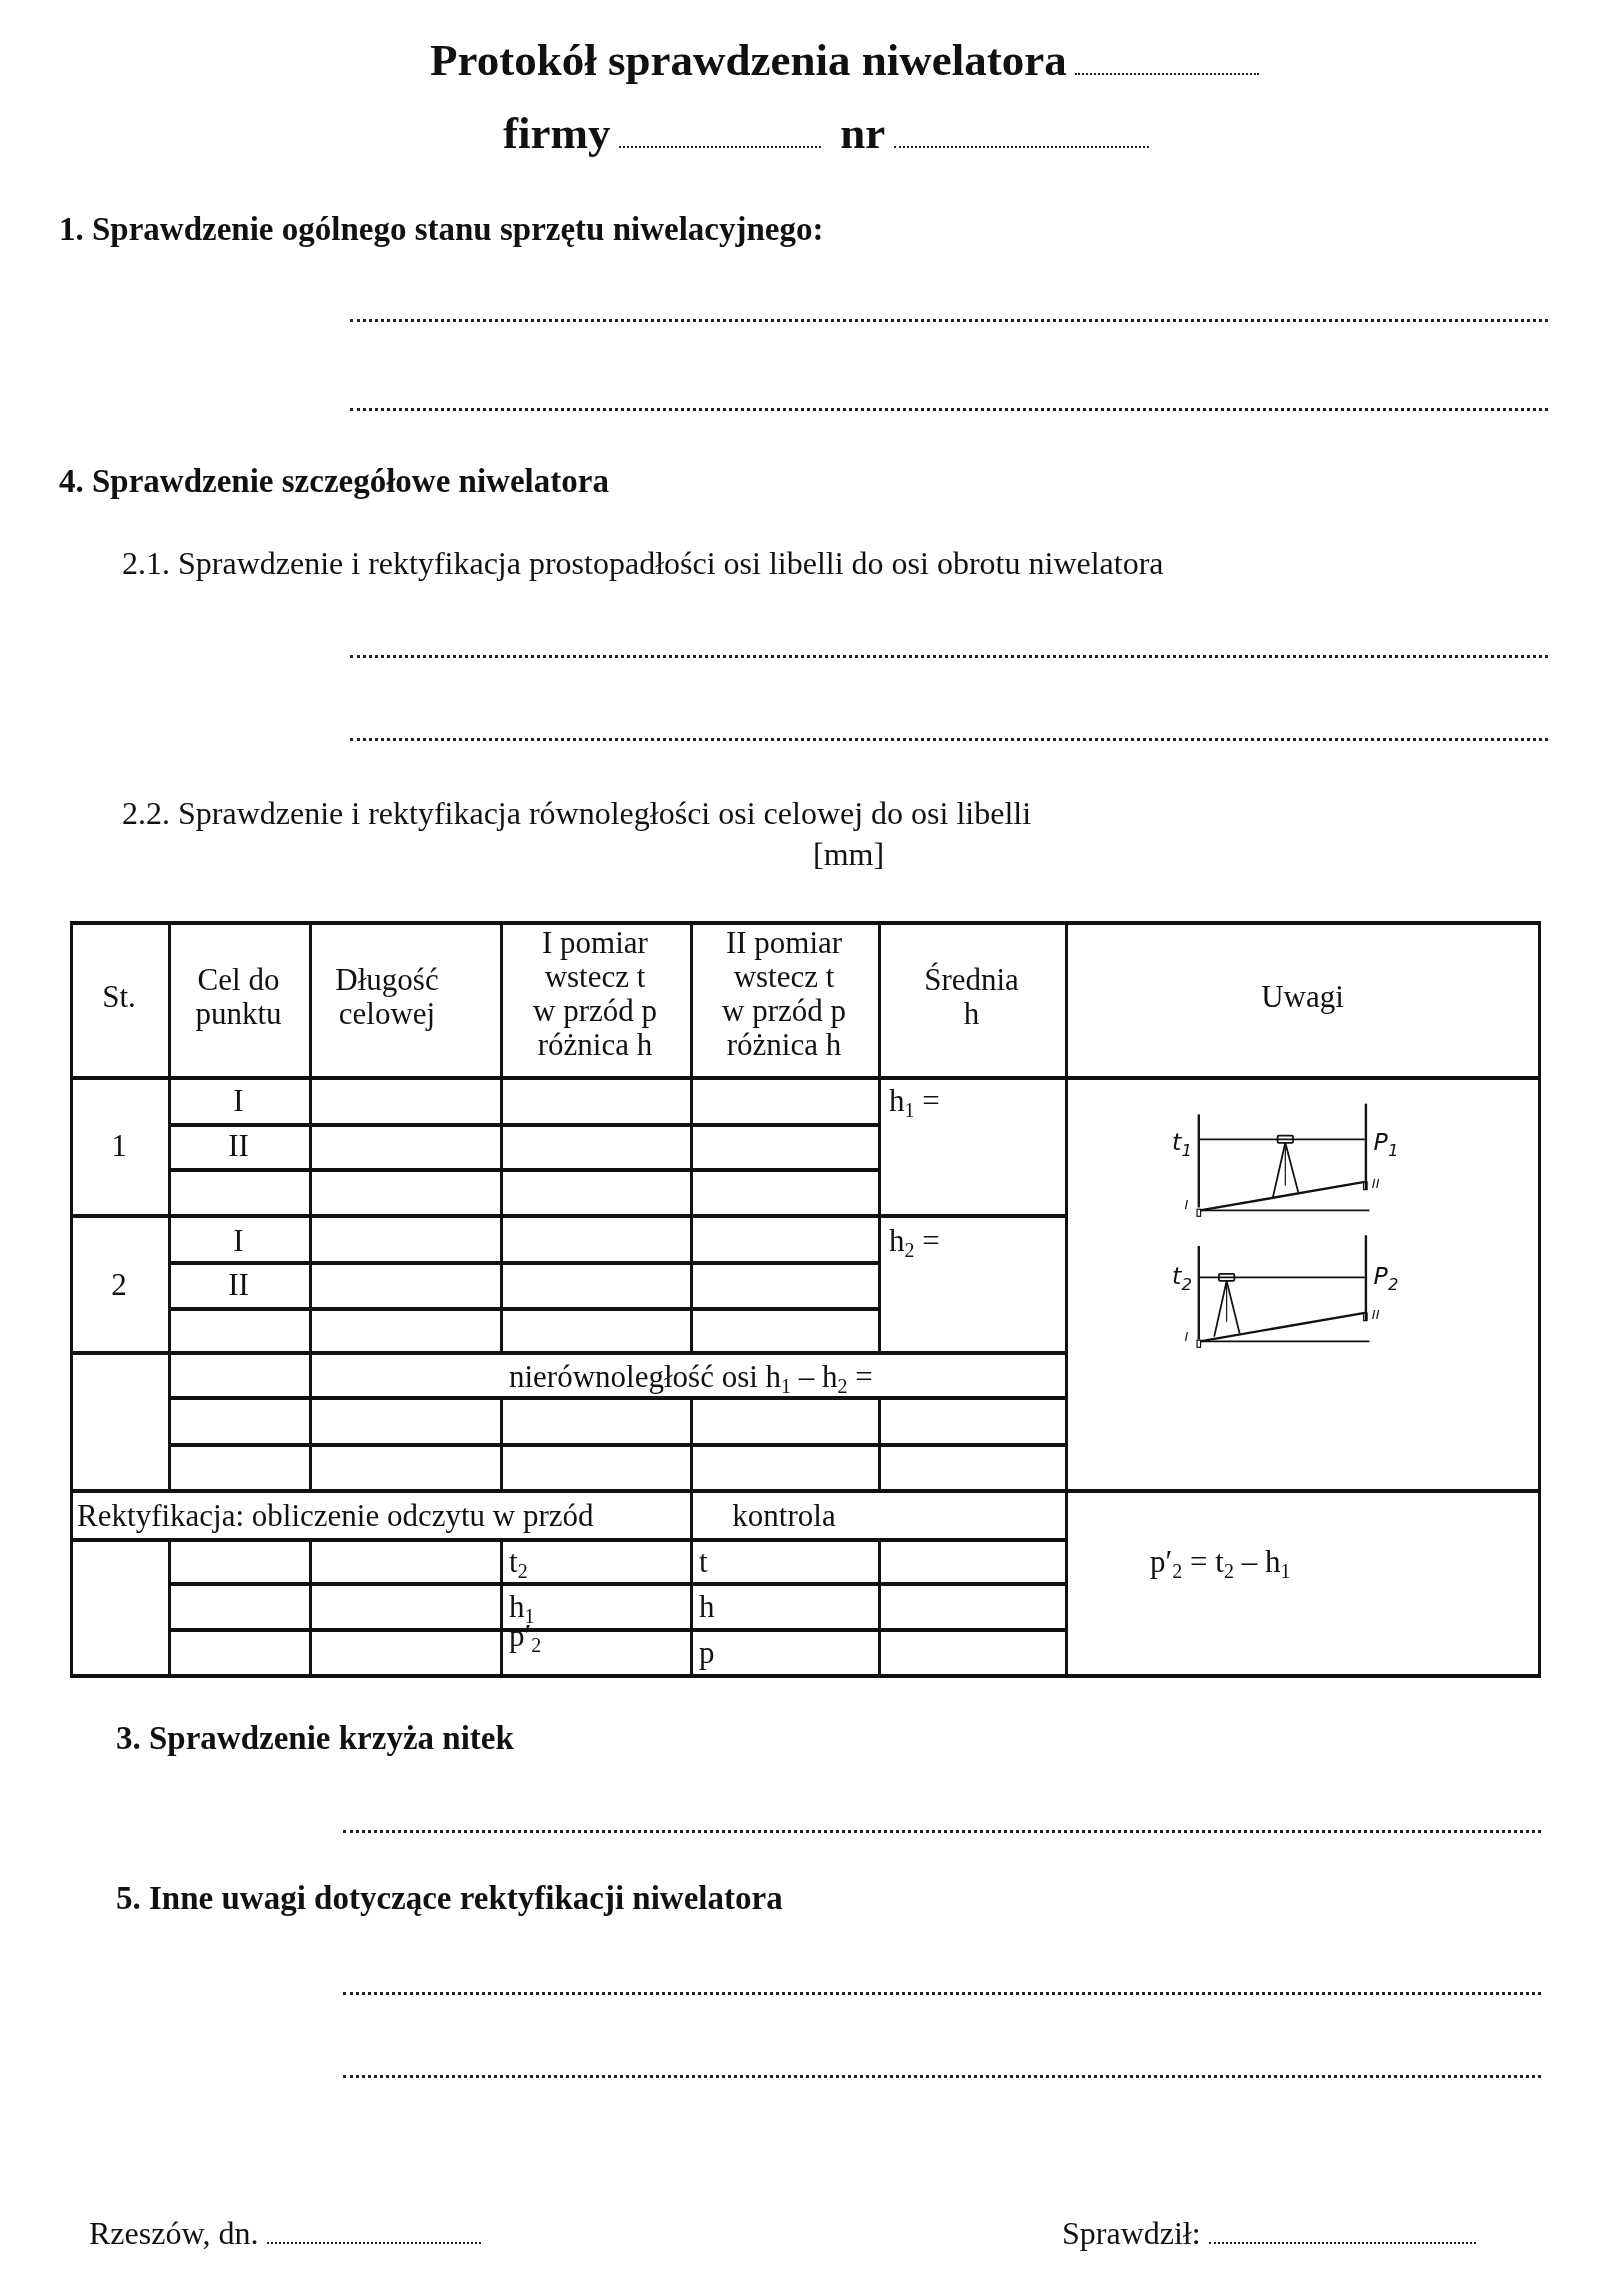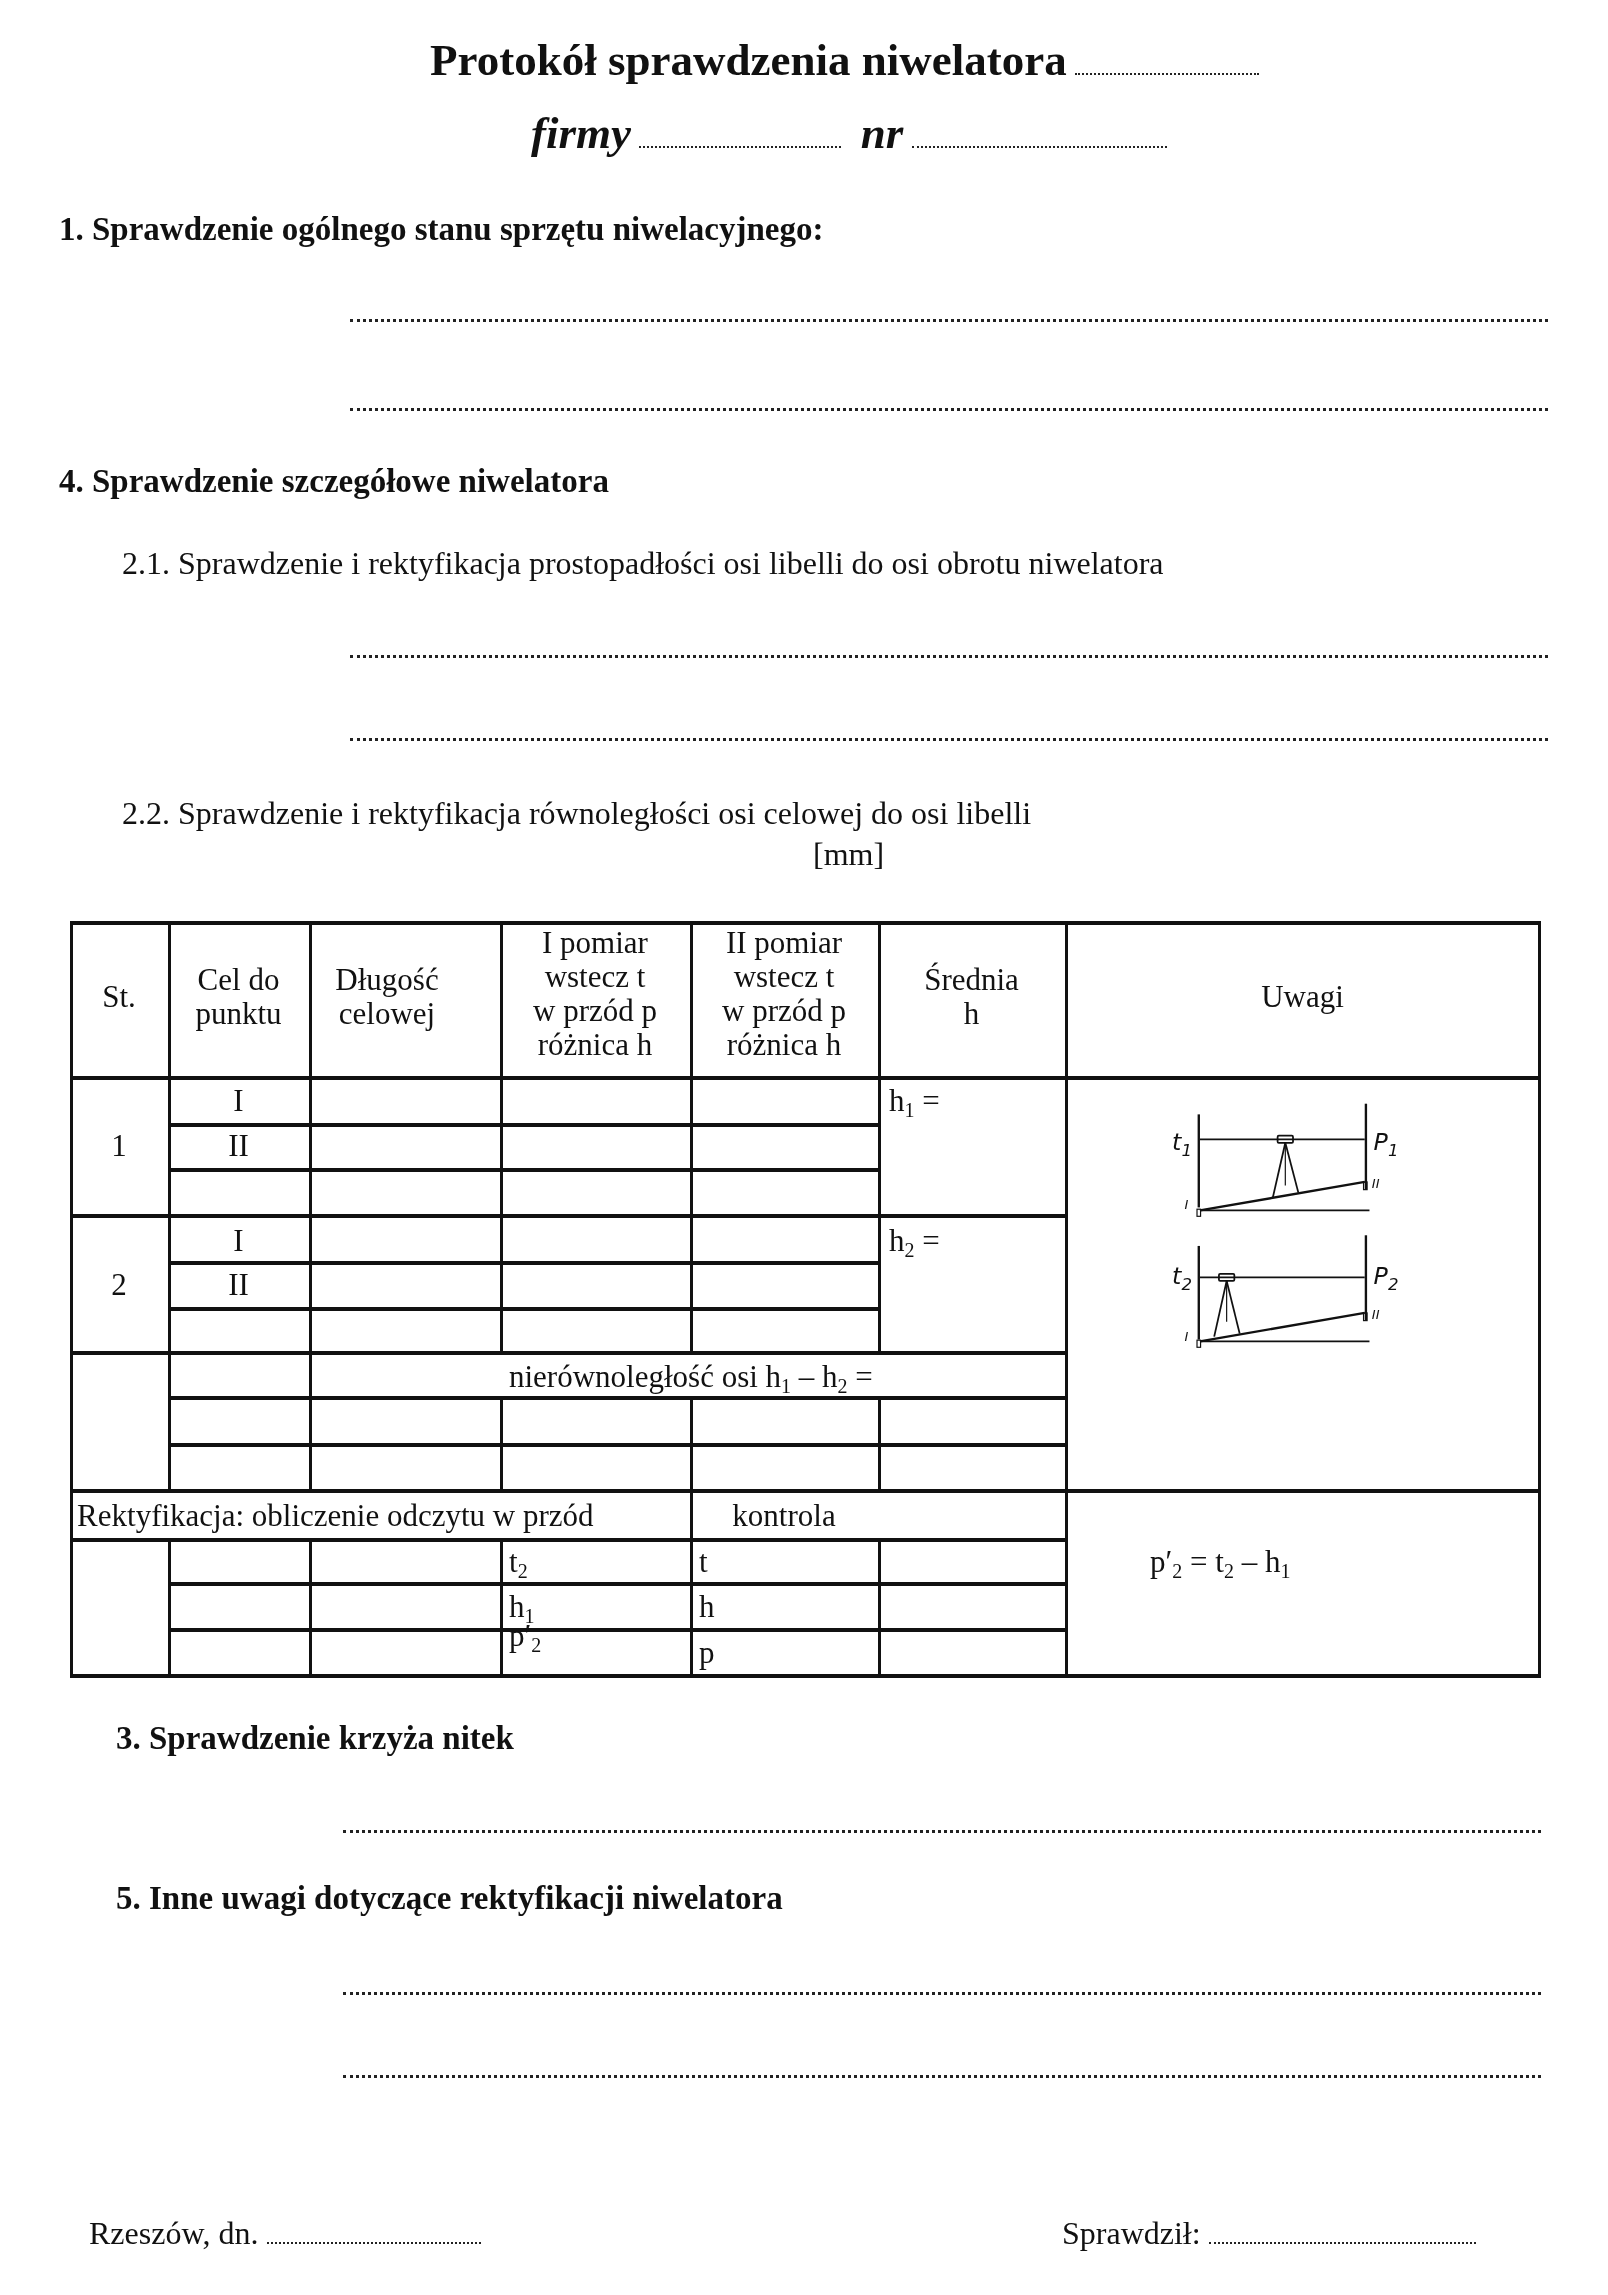--- a/index.html
+++ b/index.html
@@ -20,21 +20,21 @@
   .cl{position:absolute;font-size:31px;line-height:34px;white-space:nowrap;}
   sub{font-size:20px;vertical-align:-6px;}
   .diagram{position:absolute;}
 </style>
 </head>
 <body>
 
 <div class="abs title" style="left:430px;top:34px;">
   <span>Protokół sprawdzenia niwelatora</span><span class="inline-dots" style="width:184px;"></span>
 </div>
-<div class="abs title" style="left:531px;top:107px;font-style:italic;">
+<div class="abs title" style="left:503px;top:107px;">
   <span>firmy</span><span class="inline-dots" style="width:202px;"></span>
   <span style="margin-left:8.3px;">nr</span><span class="inline-dots" style="width:255px;"></span>
 </div>
 
 <div class="abs h1" style="left:59px;top:211px;">1. Sprawdzenie ogólnego stanu sprzętu niwelacyjnego:</div>
 <div class="dots" style="left:350px;top:319px;width:1198px;"></div>
 <div class="dots" style="left:350px;top:408px;width:1198px;"></div>
 
 <div class="abs h1" style="left:59px;top:463px;">4. Sprawdzenie szczegółowe niwelatora</div>
 <div class="abs txt" style="left:122px;top:545px;text-align:center;">2.1. Sprawdzenie i rektyfikacja prostopadłości osi libelli do osi obrotu niwelatora</div>

